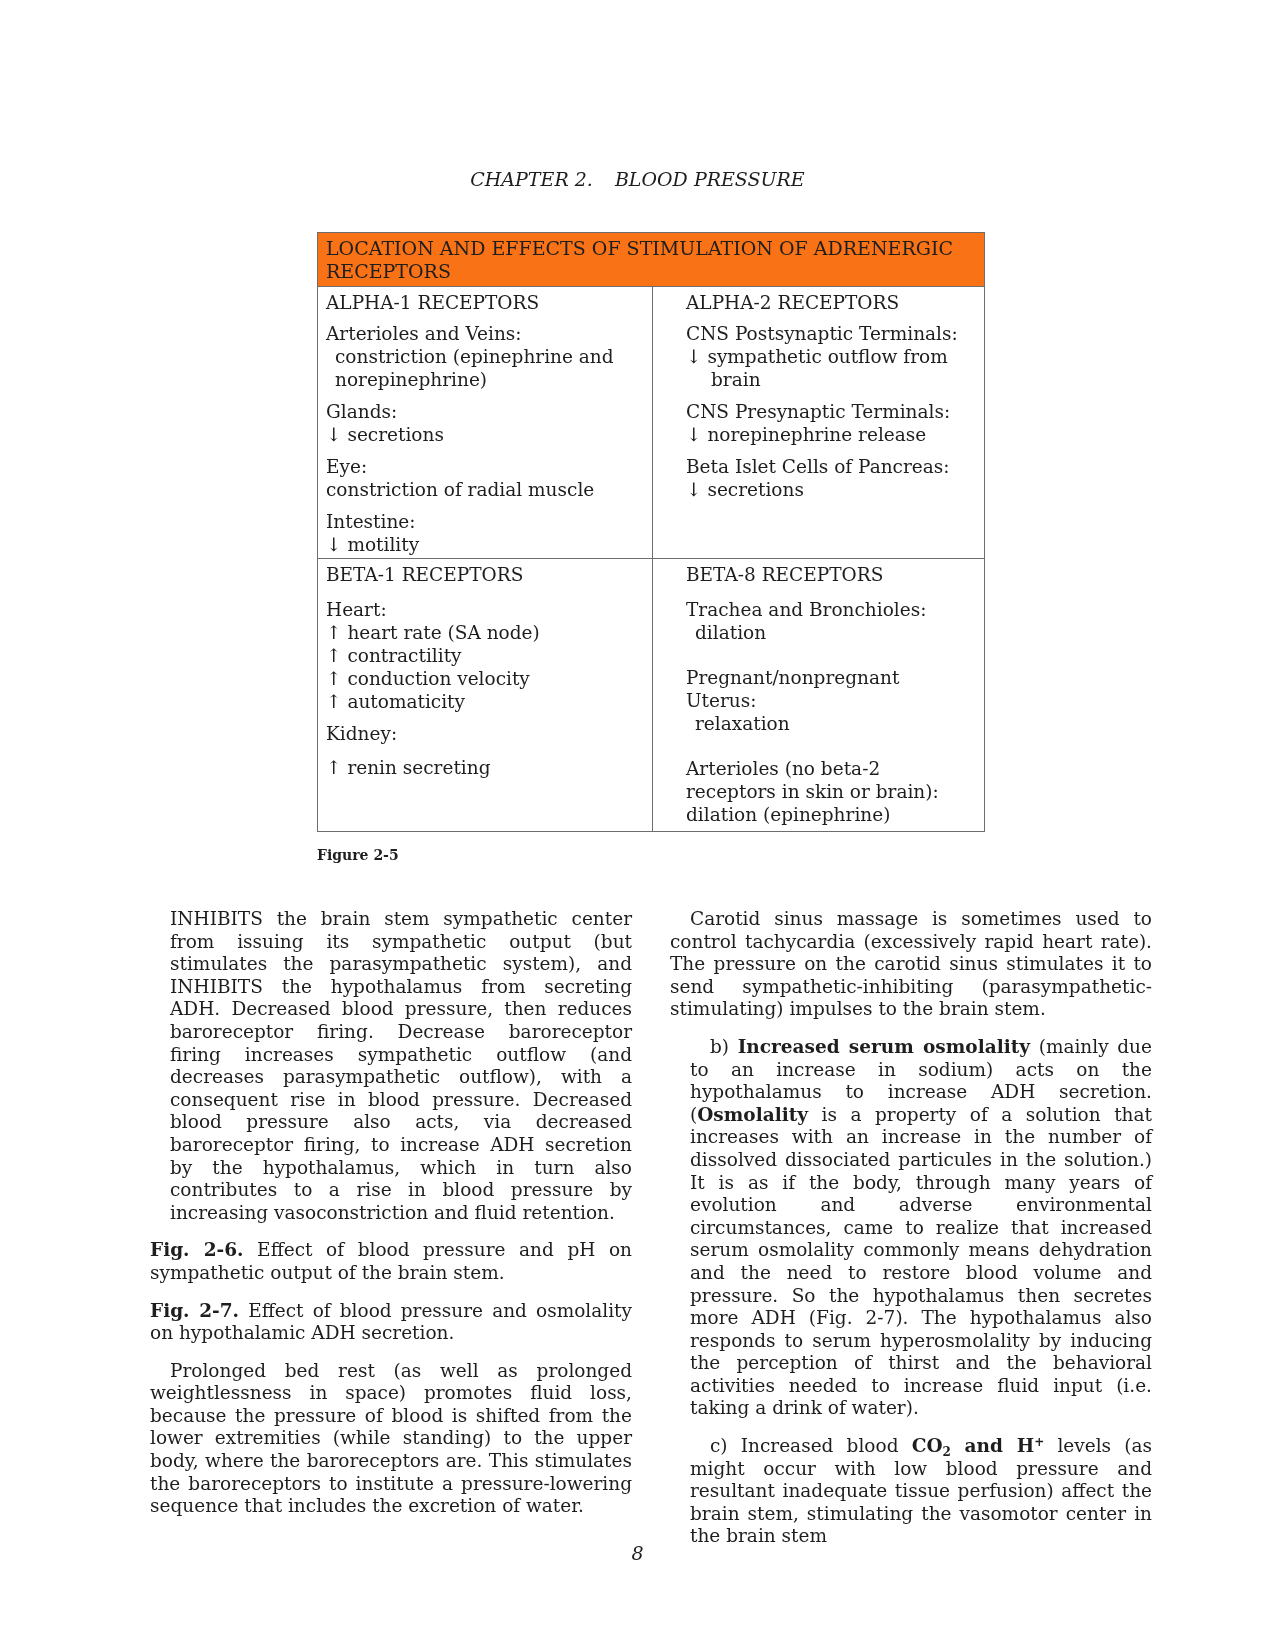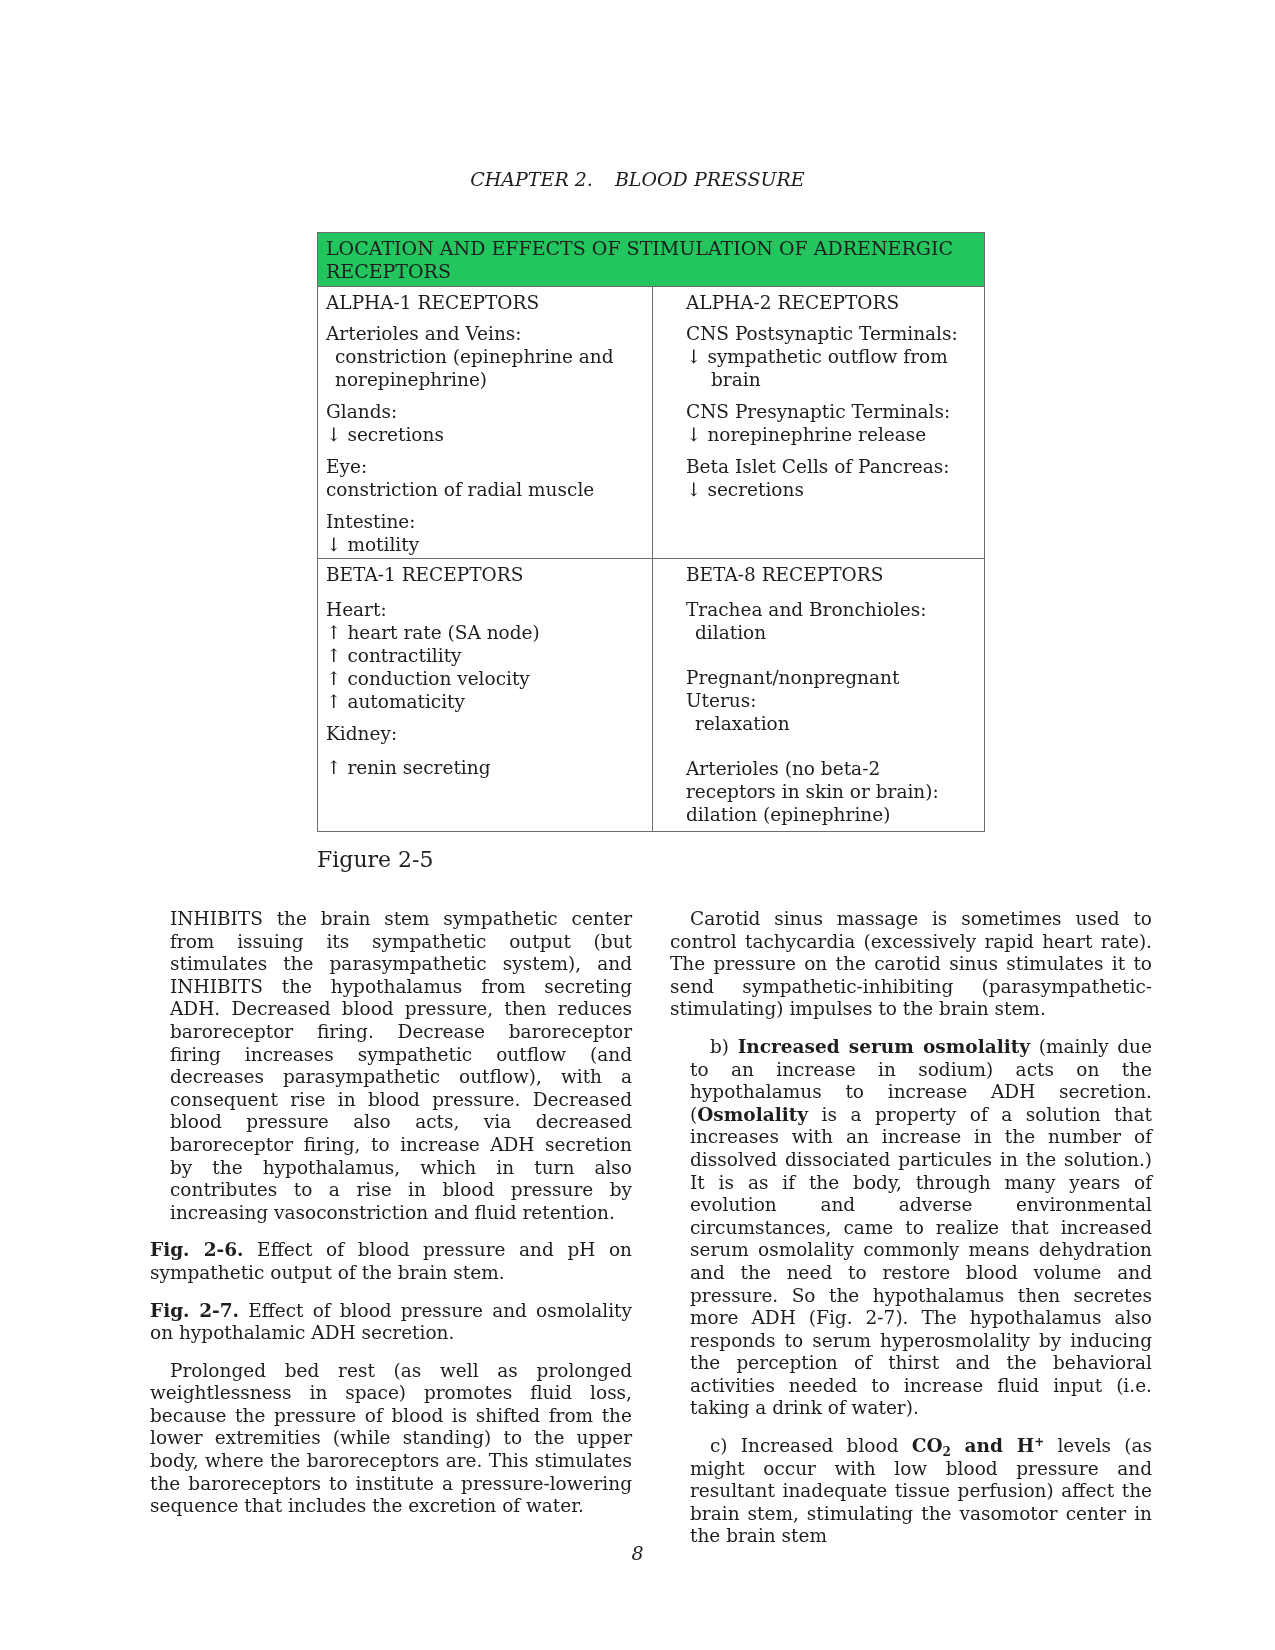--- a/index.html
+++ b/index.html
@@ -6,32 +6,32 @@
   body { width: 1275px; height: 1650px; position: relative; overflow: hidden;
          font-family: "DejaVu Serif", "Liberation Serif", serif; color: #1e1e1e; }
   .page { position: absolute; left: 0; top: 18px; width: 1275px; height: 1650px; }
   .running-head { position: absolute; top: 150px; left: 0; width: 1275px; text-align: center;
                   font-style: italic; font-size: 19px; letter-spacing: 0px; }
   .running-head span.gap { display: inline-block; width: 22px; }
 
   .fig-table { position: absolute; left: 317px; top: 214px; width: 668px;
                border: 1.5px solid #6d6d6d; border-collapse: collapse; font-size: 18.5px; line-height: 23px; }
   .fig-table td { vertical-align: top; border: 1.5px solid #6d6d6d; padding: 0; }
-  .fig-title { background: #22c55e; padding: 4px 8px 3px 8px !important; font-size: 19px; line-height: 23px; }
+  .fig-title { background: #f97316; padding: 4px 8px 3px 8px !important; font-size: 19px; line-height: 23px; }
   .cell-left { width: 318px; padding: 4px 8px 2px 8px !important; }
   .cell-right { padding: 4px 8px 2px 33px !important; }
   .rec-head { margin: 0 0 8px 0; }
   .group { margin-bottom: 9px; }
   .group .lbl { display: block; }
   .group .eff { display: block; }
   .eff.indent { padding-left: 9px; }
   .eff.hang { padding-left: 25px; text-indent: -25px; }
   .gap-lg { margin-bottom: 22px; }
 
-  .fig-caption { position: absolute; left: 317px; top: 829px; font-weight: normal; font-size: 22px; }
+  .fig-caption { position: absolute; left: 317px; top: 829px; font-weight: bold; font-size: 14px; }
 
   .col { position: absolute; font-size: 18.5px; line-height: 22.6px; text-align: justify; }
   .col-left { left: 150px; top: 890px; width: 482px; }
   .col-right { left: 670px; top: 890px; width: 482px; }
   .col p { margin: 0 0 15px 0; }
   .indent-block { padding-left: 20px; }
   .ti { text-indent: 20px; }
   .ti2 { text-indent: 20px; }
   .bold { font-weight: bold; }
   .fig-ref { font-weight: bold; }

